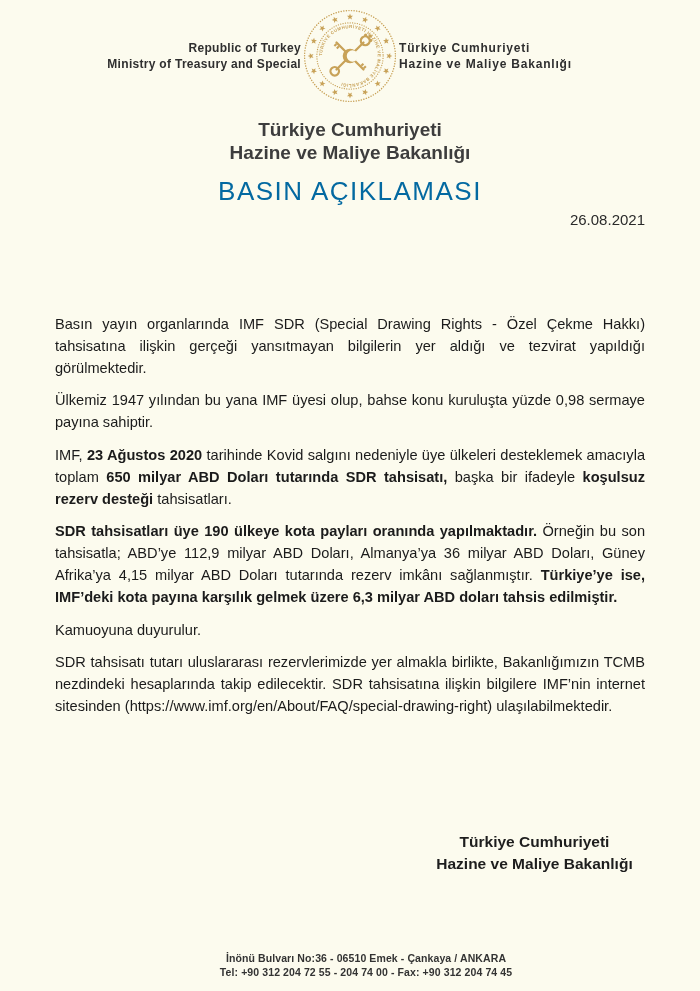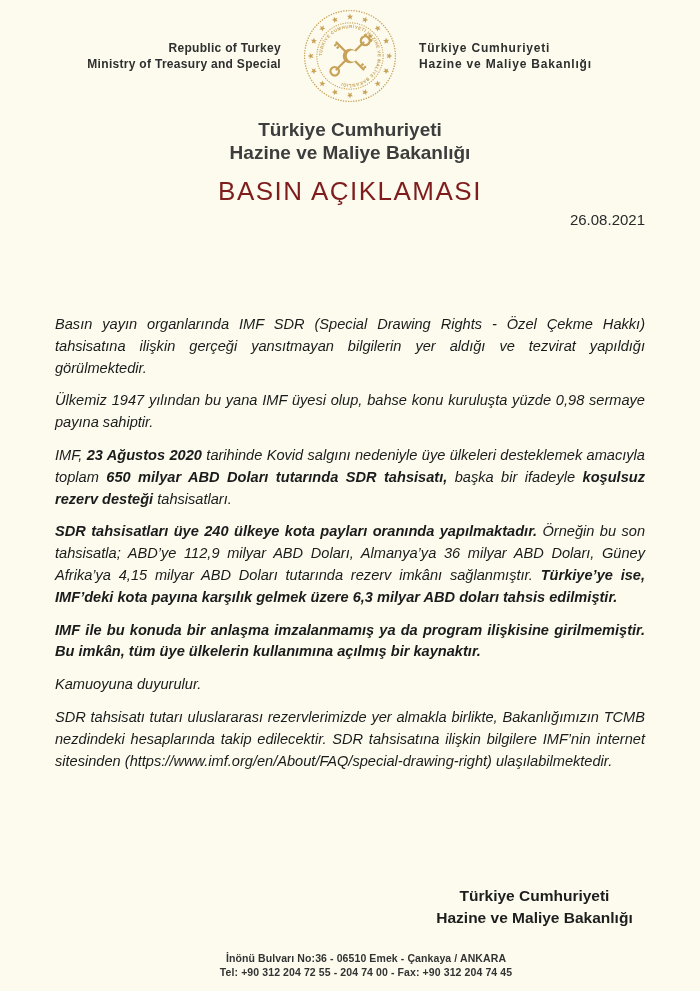--- a/index.html
+++ b/index.html
@@ -8,43 +8,43 @@
     background:#FCFBEE;
     font-family:"Liberation Sans", sans-serif;
     color:#1b1b1b;
     overflow:hidden;
   }
   .page{position:relative;width:700px;height:991px;}
 
   
   .header{
     display:flex;align-items:center;justify-content:center;
-    padding-top:8px;gap:21px;
+    padding-top:8px;gap:1px;
   }
   .header .side{
     font-size:12px;font-weight:bold;color:#2f2f2f;
     line-height:16px;letter-spacing:0.3px;
   }
   .header .side.left{text-align:right;width:225px;}
   .header .side.right{text-align:left;width:225px;letter-spacing:0.8px;}
   .seal{width:96px;height:96px;flex:0 0 auto;}
 
   
   .title-block{text-align:center;margin-top:14px;color:#3d3d3d;}
   .title-line{font-size:19px;font-weight:bold;line-height:23px;}
-  .subtitle{font-size:26px;font-weight:400;letter-spacing:1.5px;margin-top:12px;color:#7f1d1d;}
+  .subtitle{font-size:26px;font-weight:400;letter-spacing:1.5px;margin-top:12px;color:#0369a1;}
   .date-row{width:590px;margin:4px auto 8px auto;text-align:right;font-size:15px;color:#2a2a2a;}
 
   
   .body-text{
     width:590px;margin:86px auto 0 auto;
     font-size:14.6px;line-height:21.8px;
     text-align:justify;color:#1b1b1b;
   }
-  .body-text p{margin:0 0 11px 0;font-style:italic;}
+  .body-text p{margin:0 0 11px 0;}
   .body-text b{font-weight:bold;}
 
   
   .signature{
     margin-top:113px;margin-left:382px;width:305px;
     text-align:center;font-size:15.5px;font-weight:bold;
     line-height:22px;color:#1d1d1d;
   }
 
   
@@ -132,22 +132,21 @@
     <div class="title-line">Türkiye Cumhuriyeti</div>
     <div class="title-line">Hazine ve Maliye Bakanlığı</div>
     <div class="subtitle">BASIN AÇIKLAMASI</div>
   </div>
   <div class="date-row">26.08.2021</div>
 
   <div class="body-text">
       <p><span>Basın yayın organlarında IMF SDR (Special Drawing Rights - Özel Çekme Hakkı) tahsisatına ilişkin gerçeği yansıtmayan bilgilerin yer aldığı ve tezvirat yapıldığı görülmektedir.</span></p>
       <p><span>Ülkemiz 1947 yılından bu yana IMF üyesi olup, bahse konu kuruluşta yüzde 0,98 sermaye payına sahiptir.</span></p>
       <p><span>IMF, </span><b>23 Ağustos 2020</b><span> tarihinde Kovid salgını nedeniyle üye ülkeleri desteklemek amacıyla toplam </span><b>650 milyar ABD Doları tutarında SDR tahsisatı,</b><span> başka bir ifadeyle </span><b>koşulsuz rezerv desteği</b><span> tahsisatları.</span></p>
-      <p><b>SDR tahsisatları üye 240 ülkeye kota payları oranında yapılmaktadır.</b><span> Örneğin bu son tahsisatla; ABD’ye 112,9 milyar ABD Doları, Almanya’ya 36 milyar ABD Doları, Güney Afrika’ya 4,15 milyar ABD Doları tutarında rezerv imkânı sağlanmıştır. </span><b>Türkiye’ye ise, IMF’deki kota payına karşılık gelmek üzere 6,3 milyar ABD doları tahsis edilmiştir.</b></p>
-      <p><b>IMF ile bu konuda bir anlaşma imzalanmamış ya da program ilişkisine girilmemiştir. Bu imkân, tüm üye ülkelerin kullanımına açılmış bir kaynaktır.</b></p>
+      <p><b>SDR tahsisatları üye 190 ülkeye kota payları oranında yapılmaktadır.</b><span> Örneğin bu son tahsisatla; ABD’ye 112,9 milyar ABD Doları, Almanya’ya 36 milyar ABD Doları, Güney Afrika’ya 4,15 milyar ABD Doları tutarında rezerv imkânı sağlanmıştır. </span><b>Türkiye’ye ise, IMF’deki kota payına karşılık gelmek üzere 6,3 milyar ABD doları tahsis edilmiştir.</b></p>
       <p><span>Kamuoyuna duyurulur.</span></p>
       <p><span>SDR tahsisatı tutarı uluslararası rezervlerimizde yer almakla birlikte, Bakanlığımızın TCMB nezdindeki hesaplarında takip edilecektir. SDR tahsisatına ilişkin bilgilere IMF’nin internet sitesinden (https://www.imf.org/en/About/FAQ/special-drawing-right) ulaşılabilmektedir.</span></p>
     </div>
 
   <div class="signature">
     <div>Türkiye Cumhuriyeti</div>
     <div>Hazine ve Maliye Bakanlığı</div>
   </div>
 
   <div class="footer">

